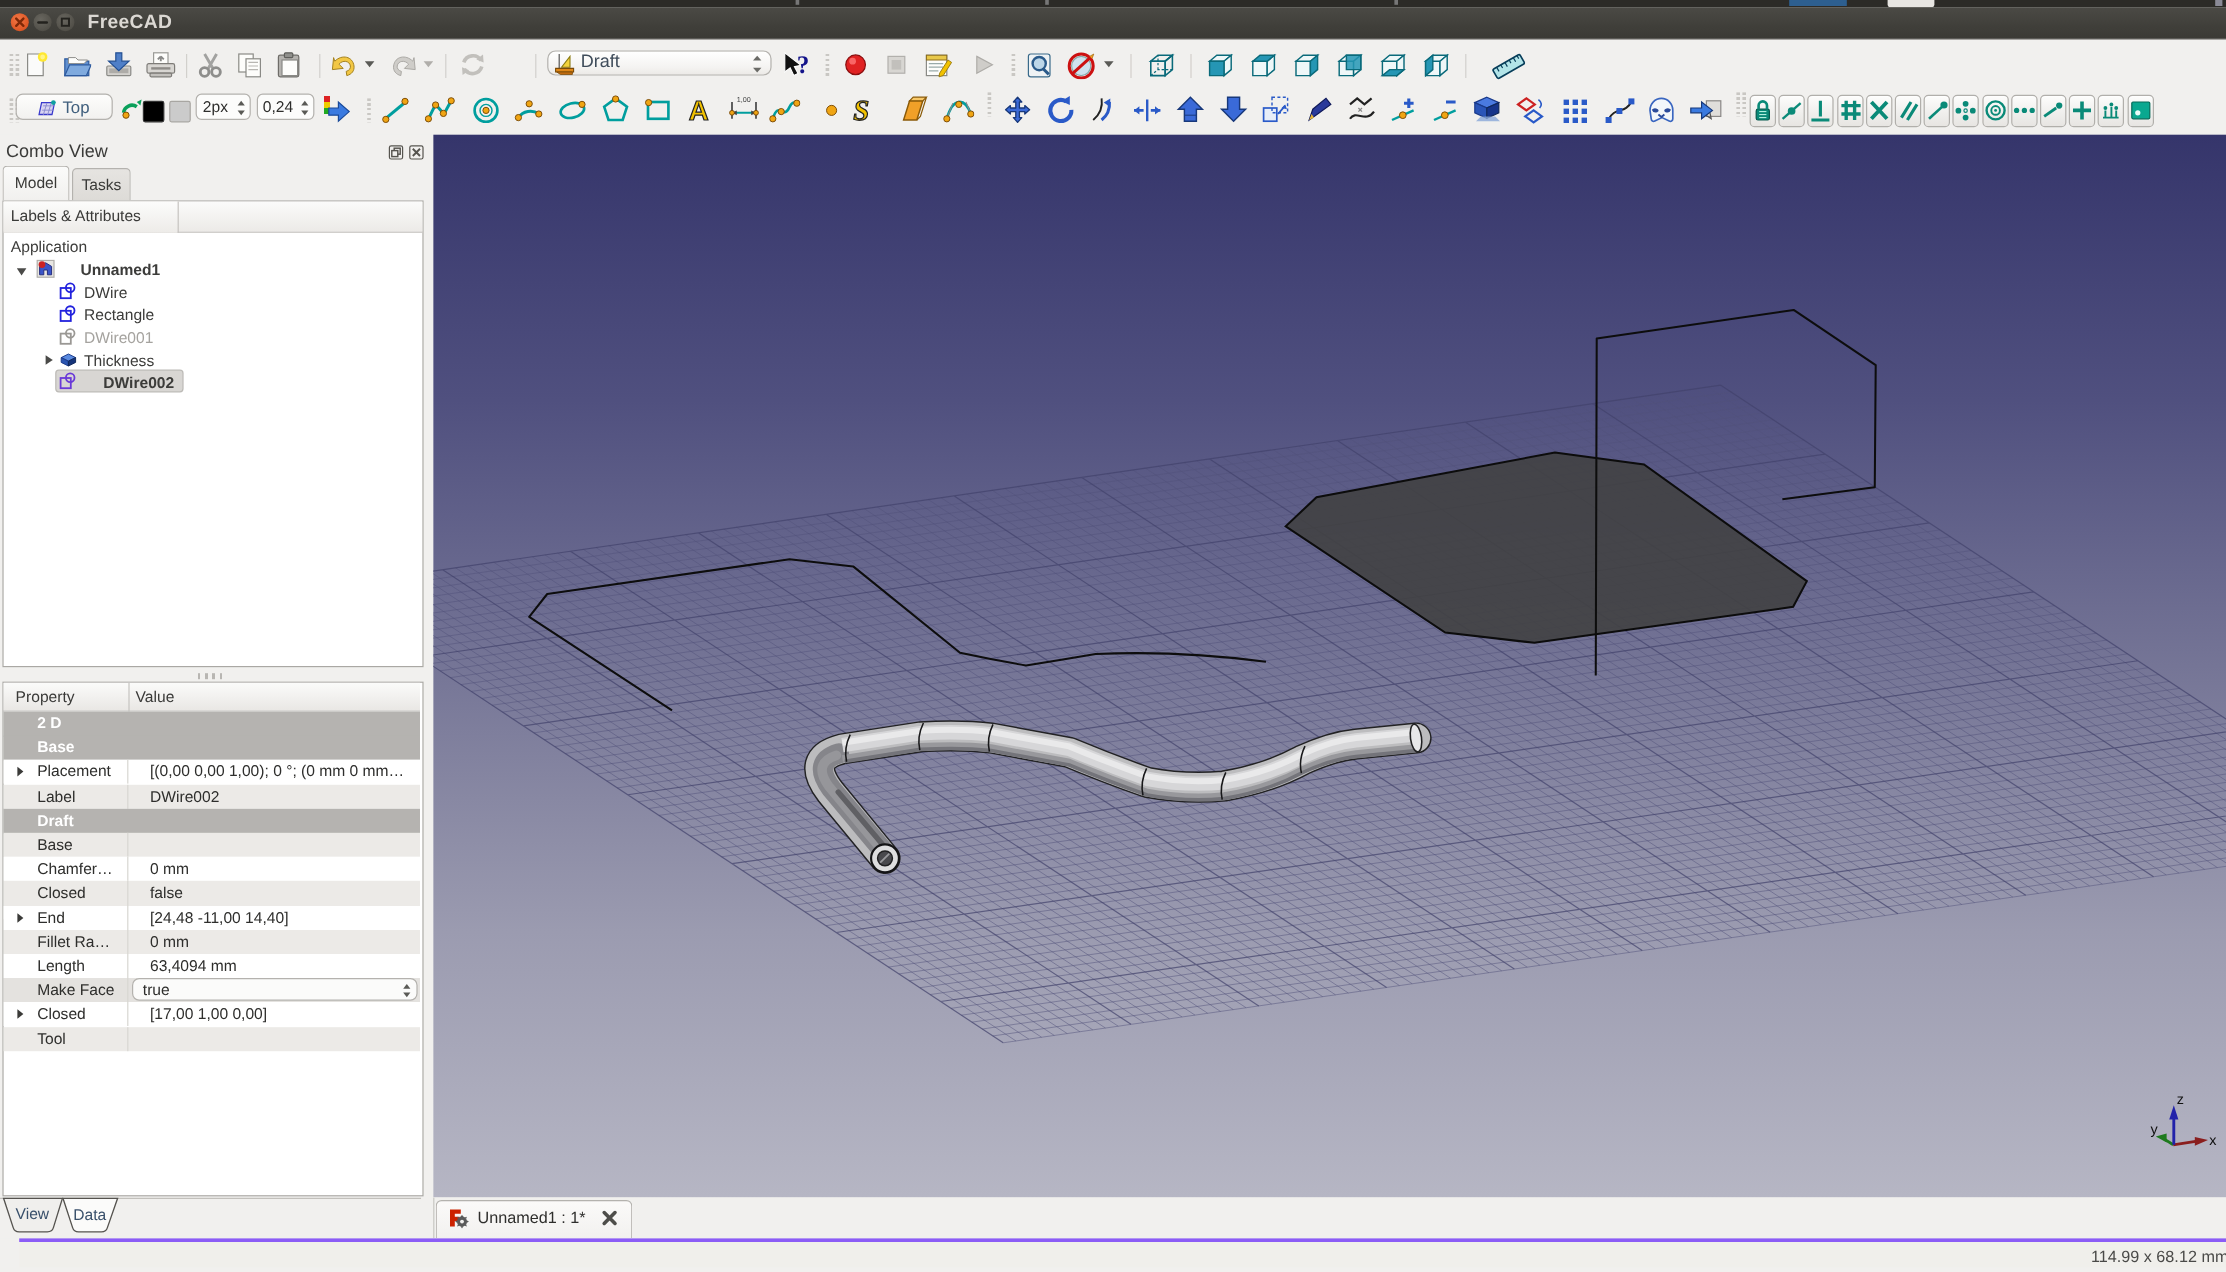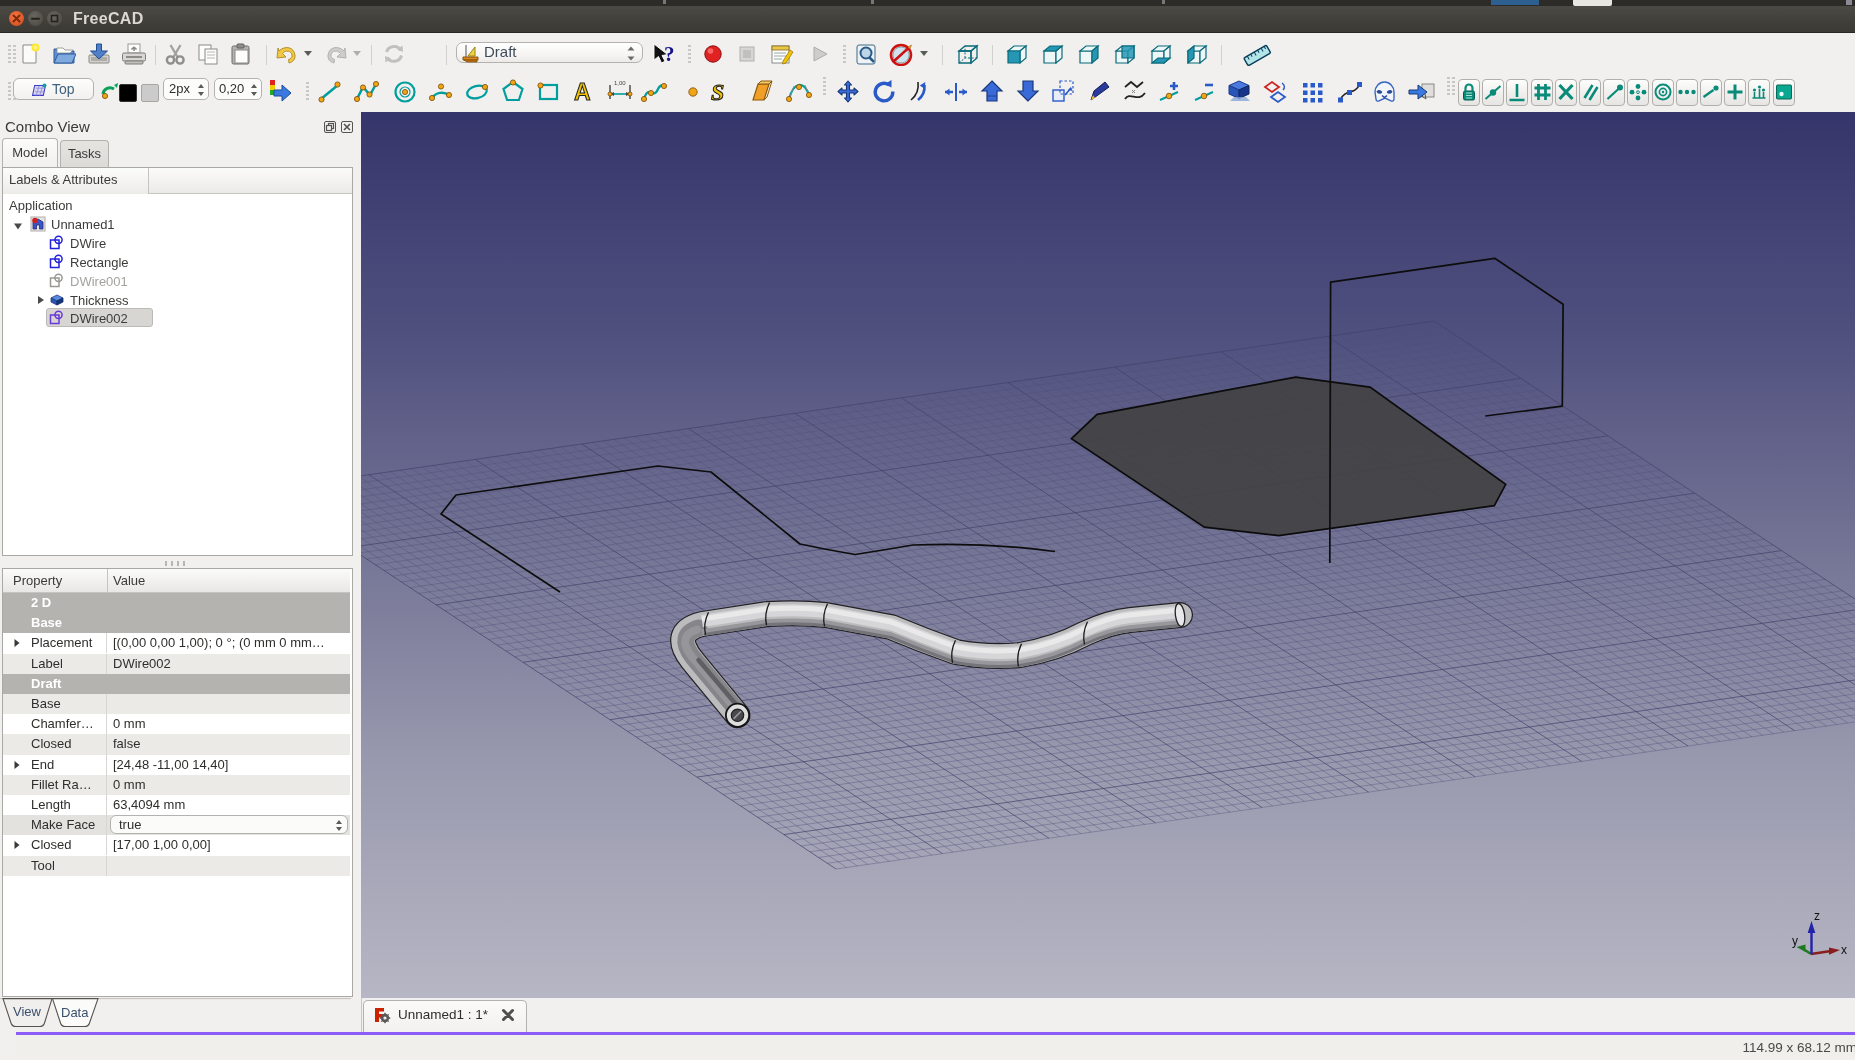--- a/index.html
+++ b/index.html
@@ -28,27 +28,27 @@
 .winbtn{position:absolute;top:9px;width:12px;height:12px;border:1px solid #56544f;border-radius:2px;background:#f1f0ee;}
 .tab{position:absolute;border:1px solid #b4b2ae;border-bottom:none;border-radius:4px 4px 0 0;
 font-size:13px;color:#3a3a38;text-align:center;}
 .tab.active{background:linear-gradient(#fbfbfa,#f1f0ee);z-index:3;}
 .tab.inactive{background:linear-gradient(#e6e4e1,#dddbd7);z-index:1;}
 #treebox{left:2px;top:55px;width:351px;height:389px;background:#ffffff;border:1px solid #aaa8a4;}
 #treeheader{left:0px;top:0px;width:349px;height:26px;background:linear-gradient(#fbfbfa,#eceae7);border-bottom:1px solid #c6c4c0;}
 #treeheadercell{left:0;top:0;width:146px;height:26px;background:linear-gradient(#fcfcfb,#edebe8);border-right:1px solid #c6c4c0;
 font-size:13px;color:#3a3a38;padding:4px 0 0 6px;}
 .trow{position:absolute;font-size:13px;color:#3c3c3a;height:19px;}
-.trow.bold{font-weight:normal;}
+.trow.bold{font-weight:bold;margin-left:16px;}
 .trow.grey{color:#a5a39f;}
 #proptable{left:2px;top:456px;width:351px;height:429px;background:#ffffff;border:1px solid #aaa8a4;}
 .prow{position:absolute;left:0;width:347px;font-size:13px;color:#2e2e2c;}
 .pgroup{background:#b5b3b0;color:#ffffff;font-weight:bold;}
 .cell1{position:absolute;left:0;top:0;width:104px;height:100%;padding:2px 0 0 28px;border-right:1px solid #d8d6d2;}
-.cell2{position:absolute;left:105px;top:0;width:242px;height:100%;padding:2px 0 0 5px;white-space:nowrap;overflow:hidden;}
+.cell2{position:absolute;left:105px;top:0;width:242px;height:100%;padding:2px 0 0 17px;white-space:nowrap;overflow:hidden;}
 #statusbar{left:16px;top:1032px;width:1855px;height:24px;background:#f0efeb;border-top:3px solid #8b5cf6;}
 #mdibar{left:361px;top:998px;width:1494px;height:34px;background:#f1f0ee;border-left:1px solid #c9c7c3;}
 </style></head>
 <body>
 <div class="abs" id="titlestrip">
     <div style="position:absolute;left:1491px;top:0;width:48px;height:5px;background:#2e6dab;opacity:.8"></div>
     <div style="position:absolute;left:1573px;top:0;width:39px;height:6px;background:#e8e6e2;border-radius:0 0 2px 2px"></div>
     <div style="position:absolute;left:1846px;top:0;width:6px;height:5px;background:#8a8a96"></div>
     <div style="position:absolute;left:663px;top:0;width:3px;height:4px;background:#777"></div>
     <div style="position:absolute;left:871px;top:0;width:3px;height:4px;background:#777"></div>
@@ -251,21 +251,21 @@
     <div class="abs" style="left:119px;top:51px;width:18px;height:18px;background:#000;border:1px solid #333;border-radius:2px"></div>
     <div class="abs" style="left:141px;top:51px;width:18px;height:18px;background:#cbcbcb;border:1px solid #a8a6a2;border-radius:2px"></div>
     <div class="spinbox" style="left:163px;top:45px;width:46px;height:22px;border-radius:5px">
       <span style="position:absolute;left:5px;top:2px">2px</span>
       <svg style="position:absolute;right:3px;top:2px" width="8" height="18">
         <path d="M1 7 L4 3 L7 7 Z" fill="#5a5a56"></path>
         <path d="M1 11 L7 11 L4 15 Z" fill="#5a5a56"></path>
       </svg>
     </div>
     <div class="spinbox" style="left:214px;top:45px;width:48px;height:22px;border-radius:5px">
-      <span style="position:absolute;left:4px;top:2px">0,20</span>
+      <span style="position:absolute;left:4px;top:2px">0,24</span>
       <svg style="position:absolute;right:3px;top:2px" width="8" height="18">
         <path d="M1 7 L4 3 L7 7 Z" fill="#5a5a56"></path>
         <path d="M1 11 L7 11 L4 15 Z" fill="#5a5a56"></path>
       </svg>
     </div>
     <svg class="ticon" style="left:267px;top:45px" width="26" height="26" viewBox="0 0 26 26">
       <rect x="3" y="2" width="5" height="5" fill="#d22"></rect>
       <rect x="3" y="7" width="5" height="5" fill="#ec0"></rect>
       <rect x="3" y="12" width="5" height="5" fill="#2a2"></rect>
       <path d="M7 12 h8 v-5 l9 8 -9 8 v-5 h-8 z" fill="#3a7ae0" stroke="#1a4a9a" stroke-width="1"></path>

